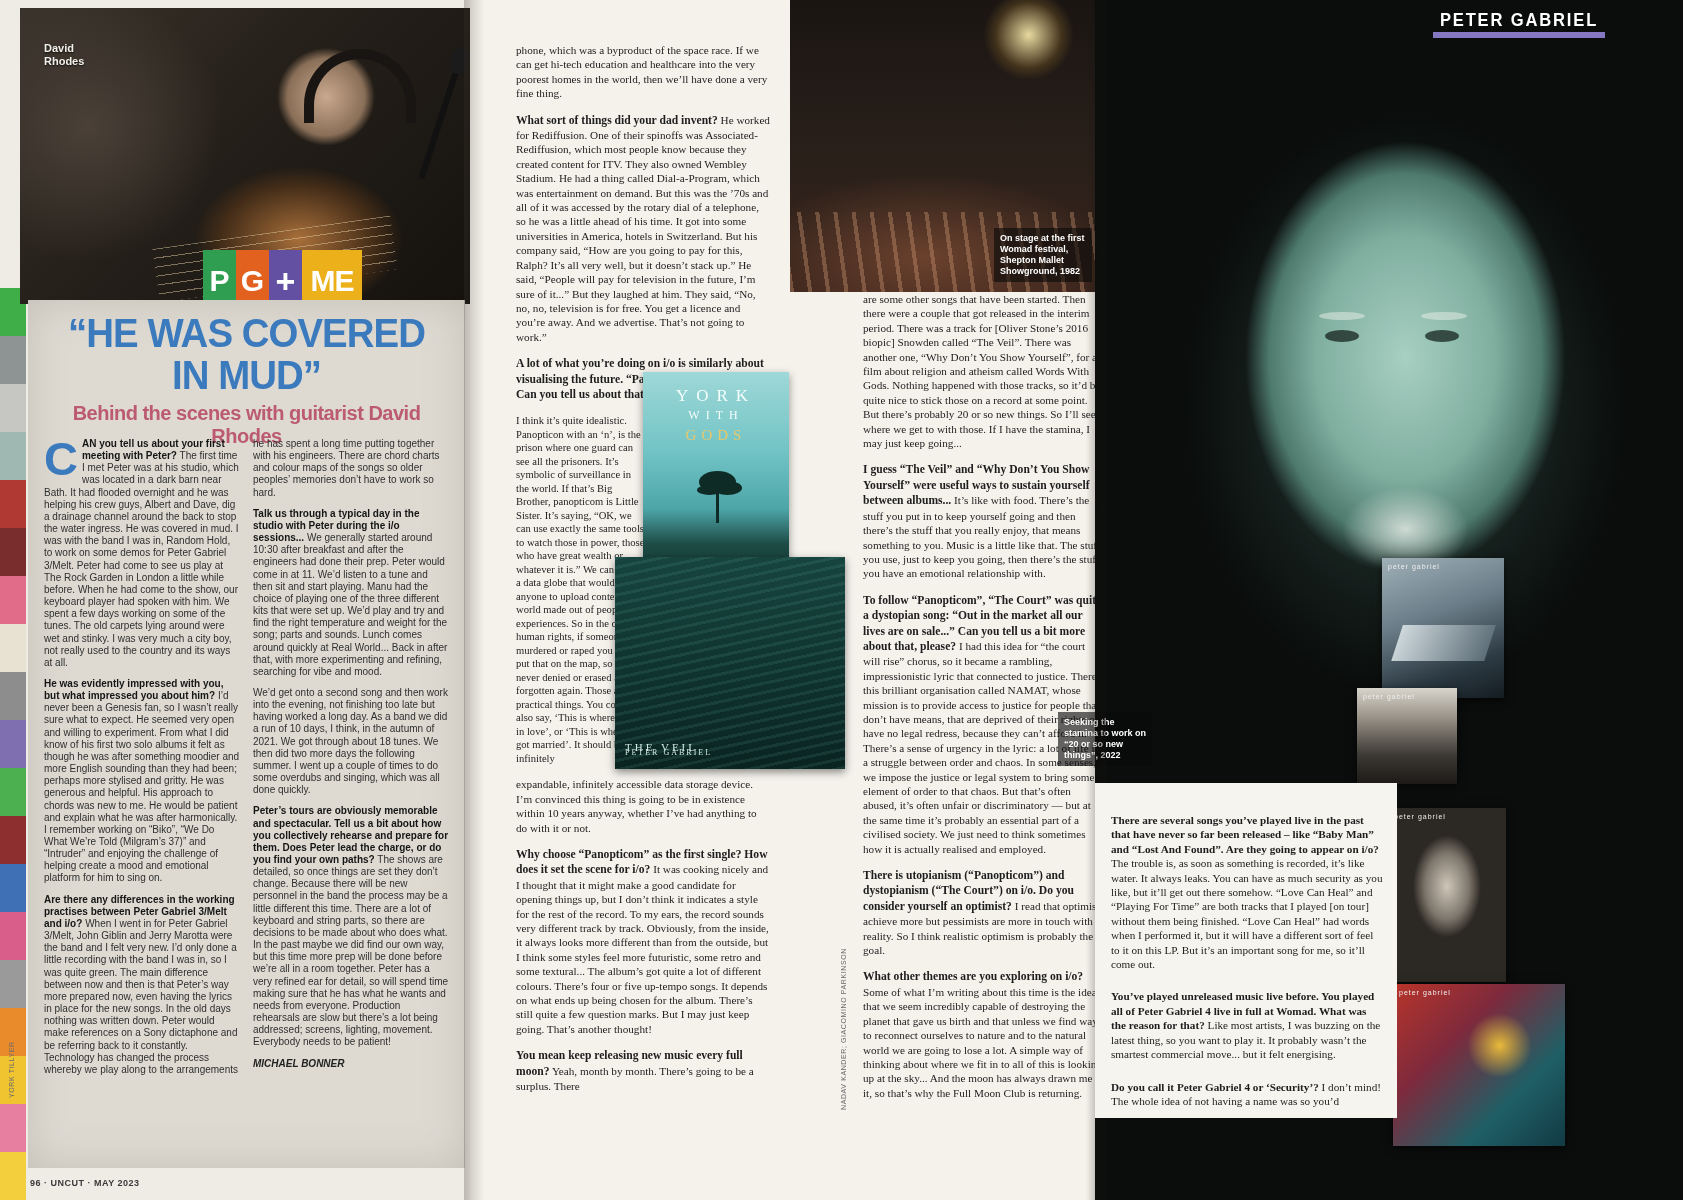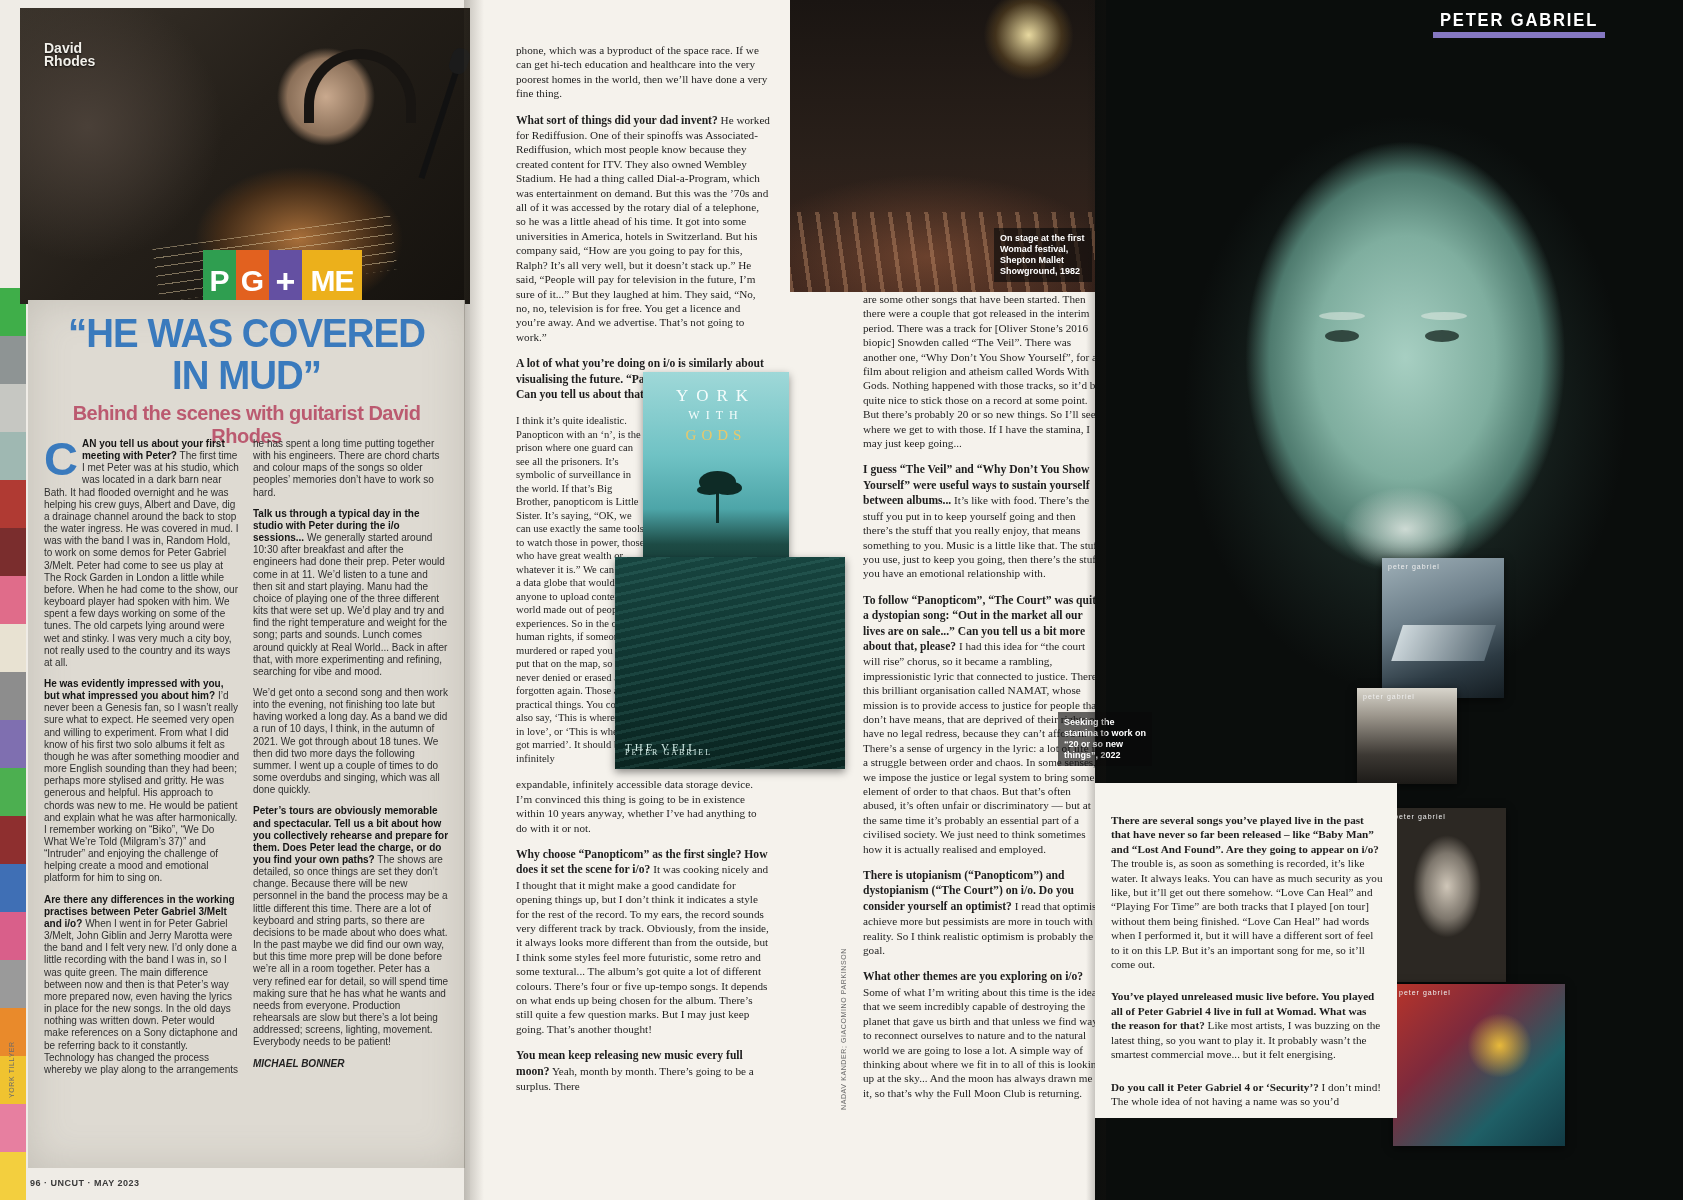--- a/index.html
+++ b/index.html
@@ -17,21 +17,21 @@
       radial-gradient(circle 70px at 68% 30%,#c9a98e 0%,#8a6f58 55%,rgba(40,30,22,0) 70%),
       radial-gradient(ellipse 130px 90px at 62% 78%,#a86f3a 0%,rgba(90,55,25,.6) 60%,rgba(30,22,16,0) 80%),
       radial-gradient(circle 180px at 15% 40%,#4a4038 0%,rgba(20,16,12,0) 75%),
       linear-gradient(135deg,#3a332b 0%,#241f19 45%,#15120e 100%);}
   .dr-headphones{position:absolute;left:63%;top:14%;width:92px;height:64px;border:10px solid #181512;
       border-bottom:none;border-radius:60px 60px 0 0;}
   .dr-mic{position:absolute;right:6%;top:18%;width:6px;height:120px;background:#111;transform:rotate(18deg);}
   .dr-mic:before{content:"";position:absolute;top:-16px;left:-6px;width:18px;height:26px;background:#1b1b1b;border-radius:8px;}
   .dr-strings{position:absolute;left:30%;bottom:6%;width:240px;height:54px;
       background:repeating-linear-gradient(180deg,rgba(220,200,160,.5) 0 1px,rgba(0,0,0,0) 1px 9px);transform:rotate(-8deg);}
-  .dr-cap{position:absolute;left:24px;top:34px;color:#f2f0ea;font-size:14px;font-weight:bold;line-height:13px;width:60px;
+  .dr-cap{position:absolute;left:24px;top:34px;color:#f2f0ea;font-size:11px;font-weight:bold;line-height:13px;width:60px;
       text-shadow:0 1px 2px rgba(0,0,0,.8);}
 
   
   .pgme{left:203px;top:250px;display:flex;height:62px;}
   .pgme span{display:flex;align-items:center;justify-content:center;color:#fff;font-weight:800;
       font-size:30px;width:33px;height:62px;}
   .pgme .t-p{background:#2f9e50;}
   .pgme .t-g{background:#e2611f;}
   .pgme .t-plus{background:#6450a2;font-size:34px;}
   .pgme .t-me{background:#ecb01b;width:60px;letter-spacing:-1px;}

